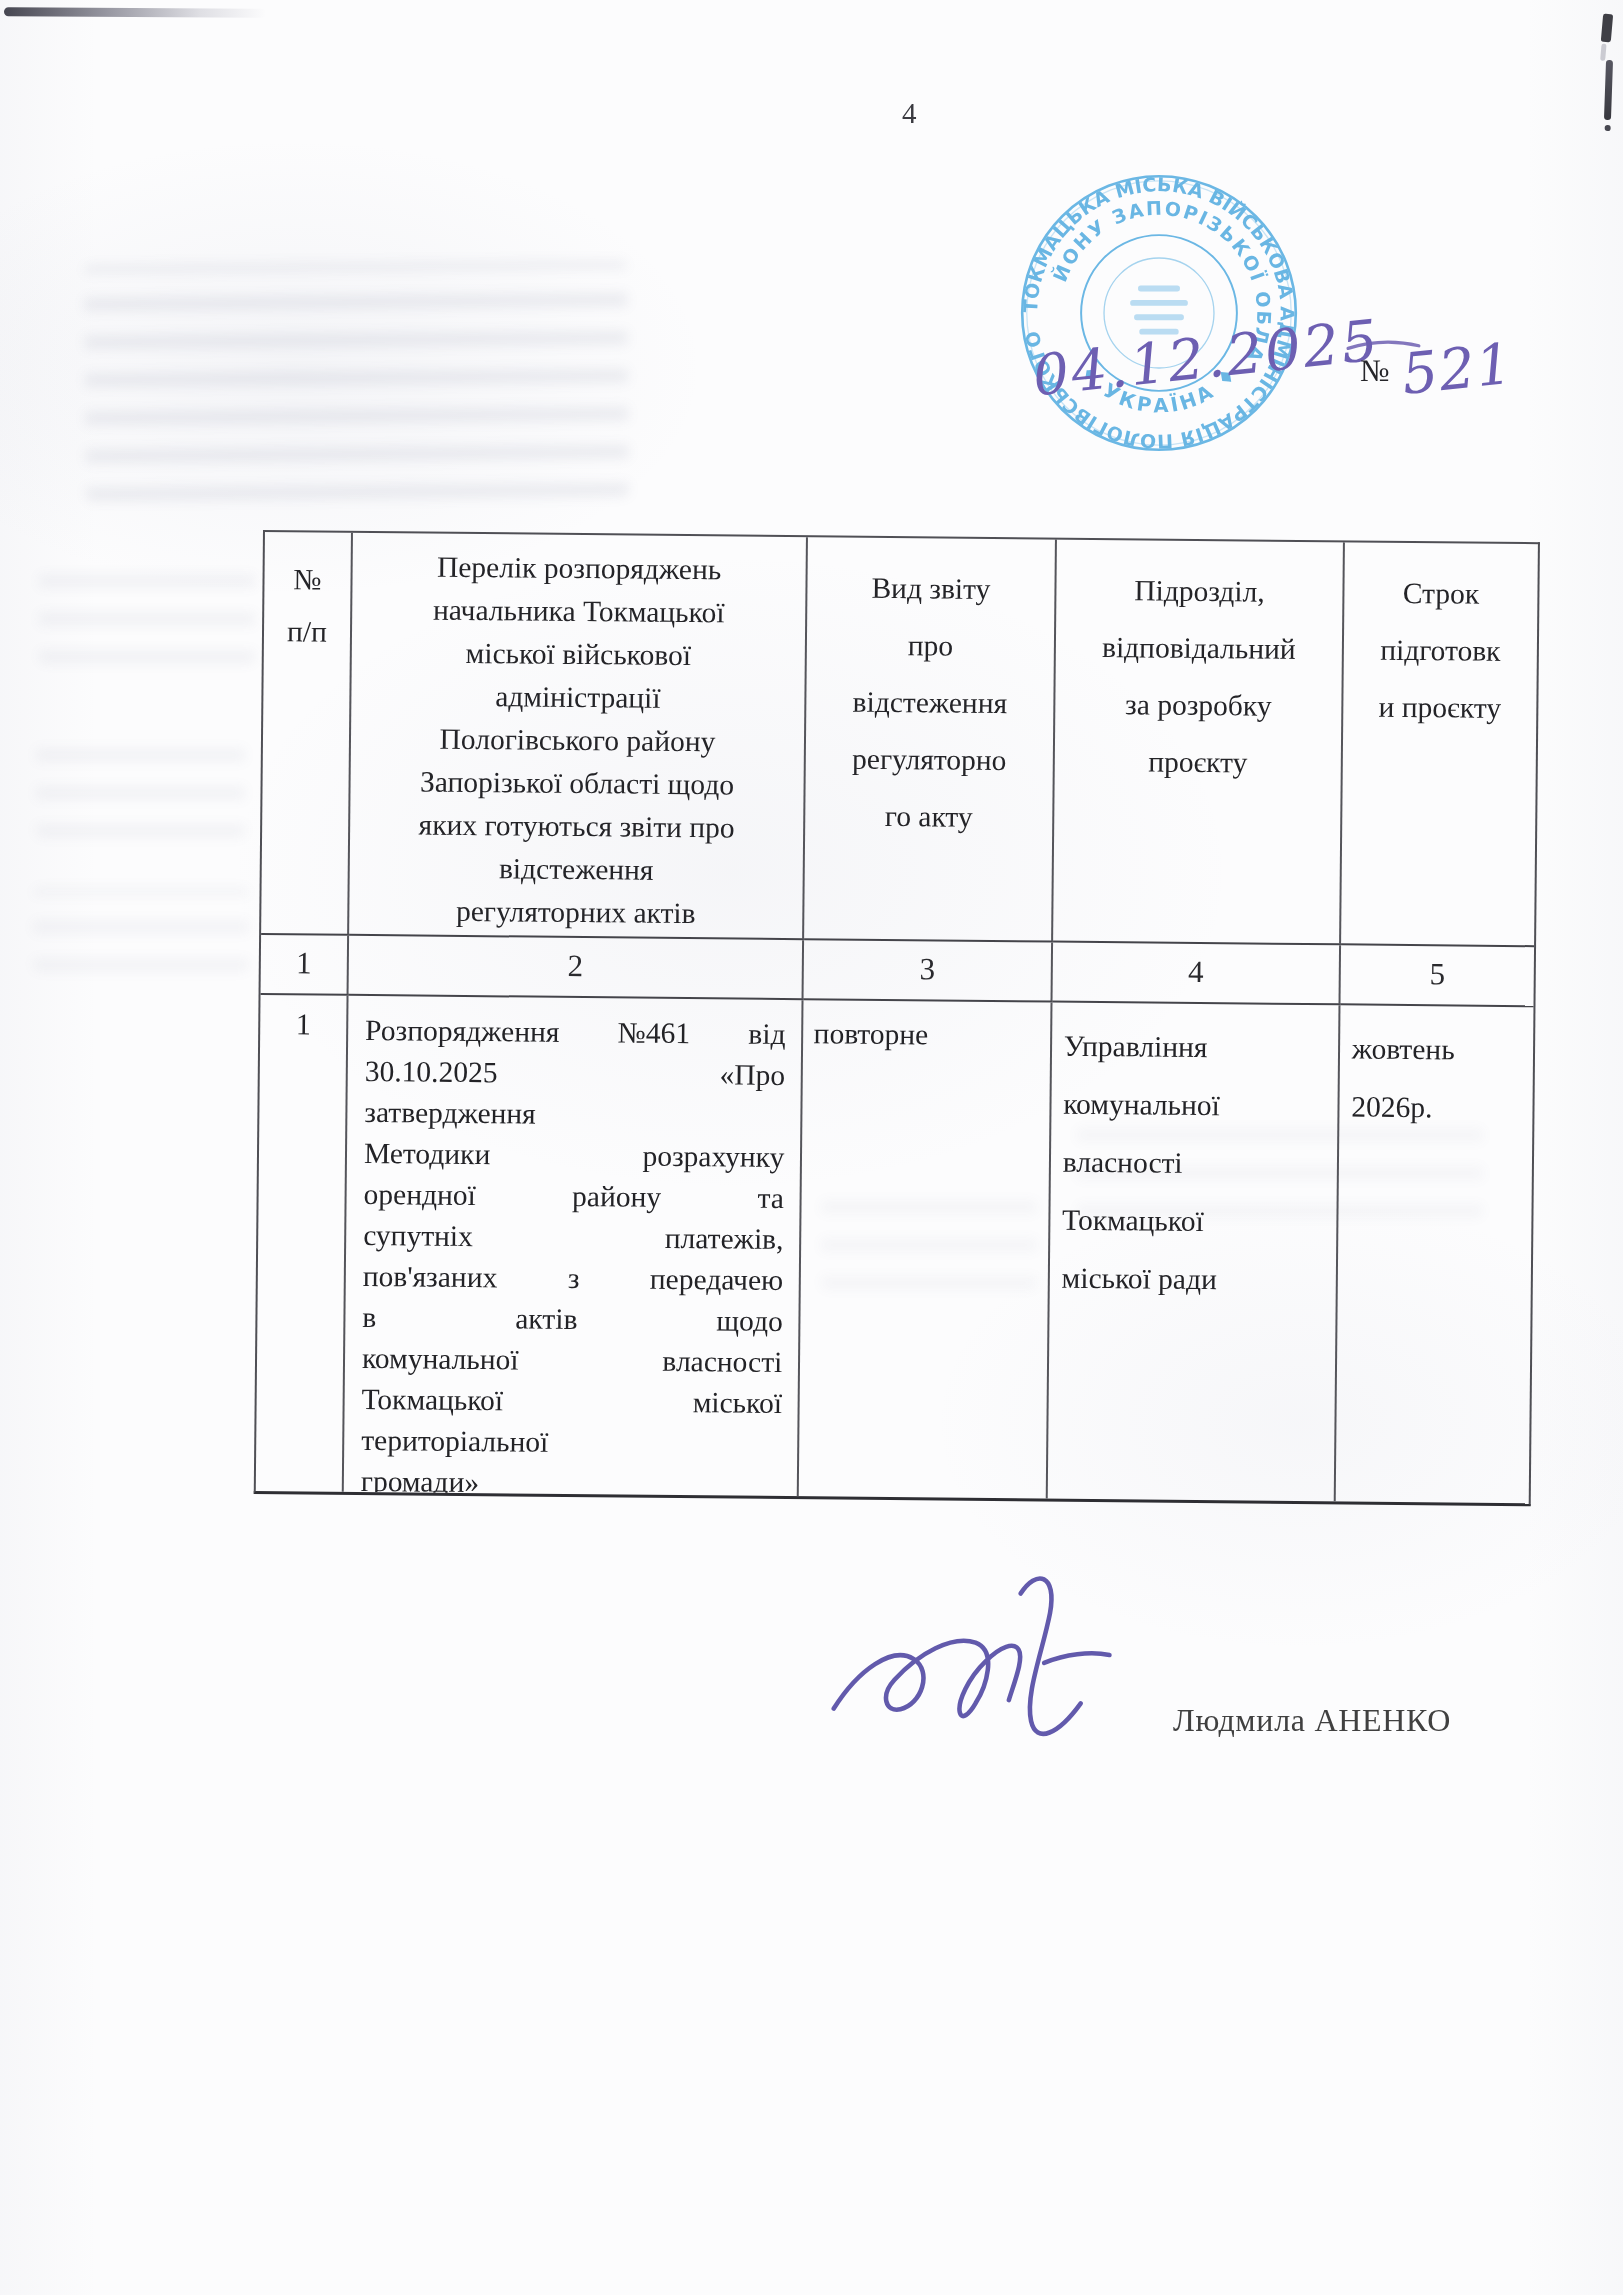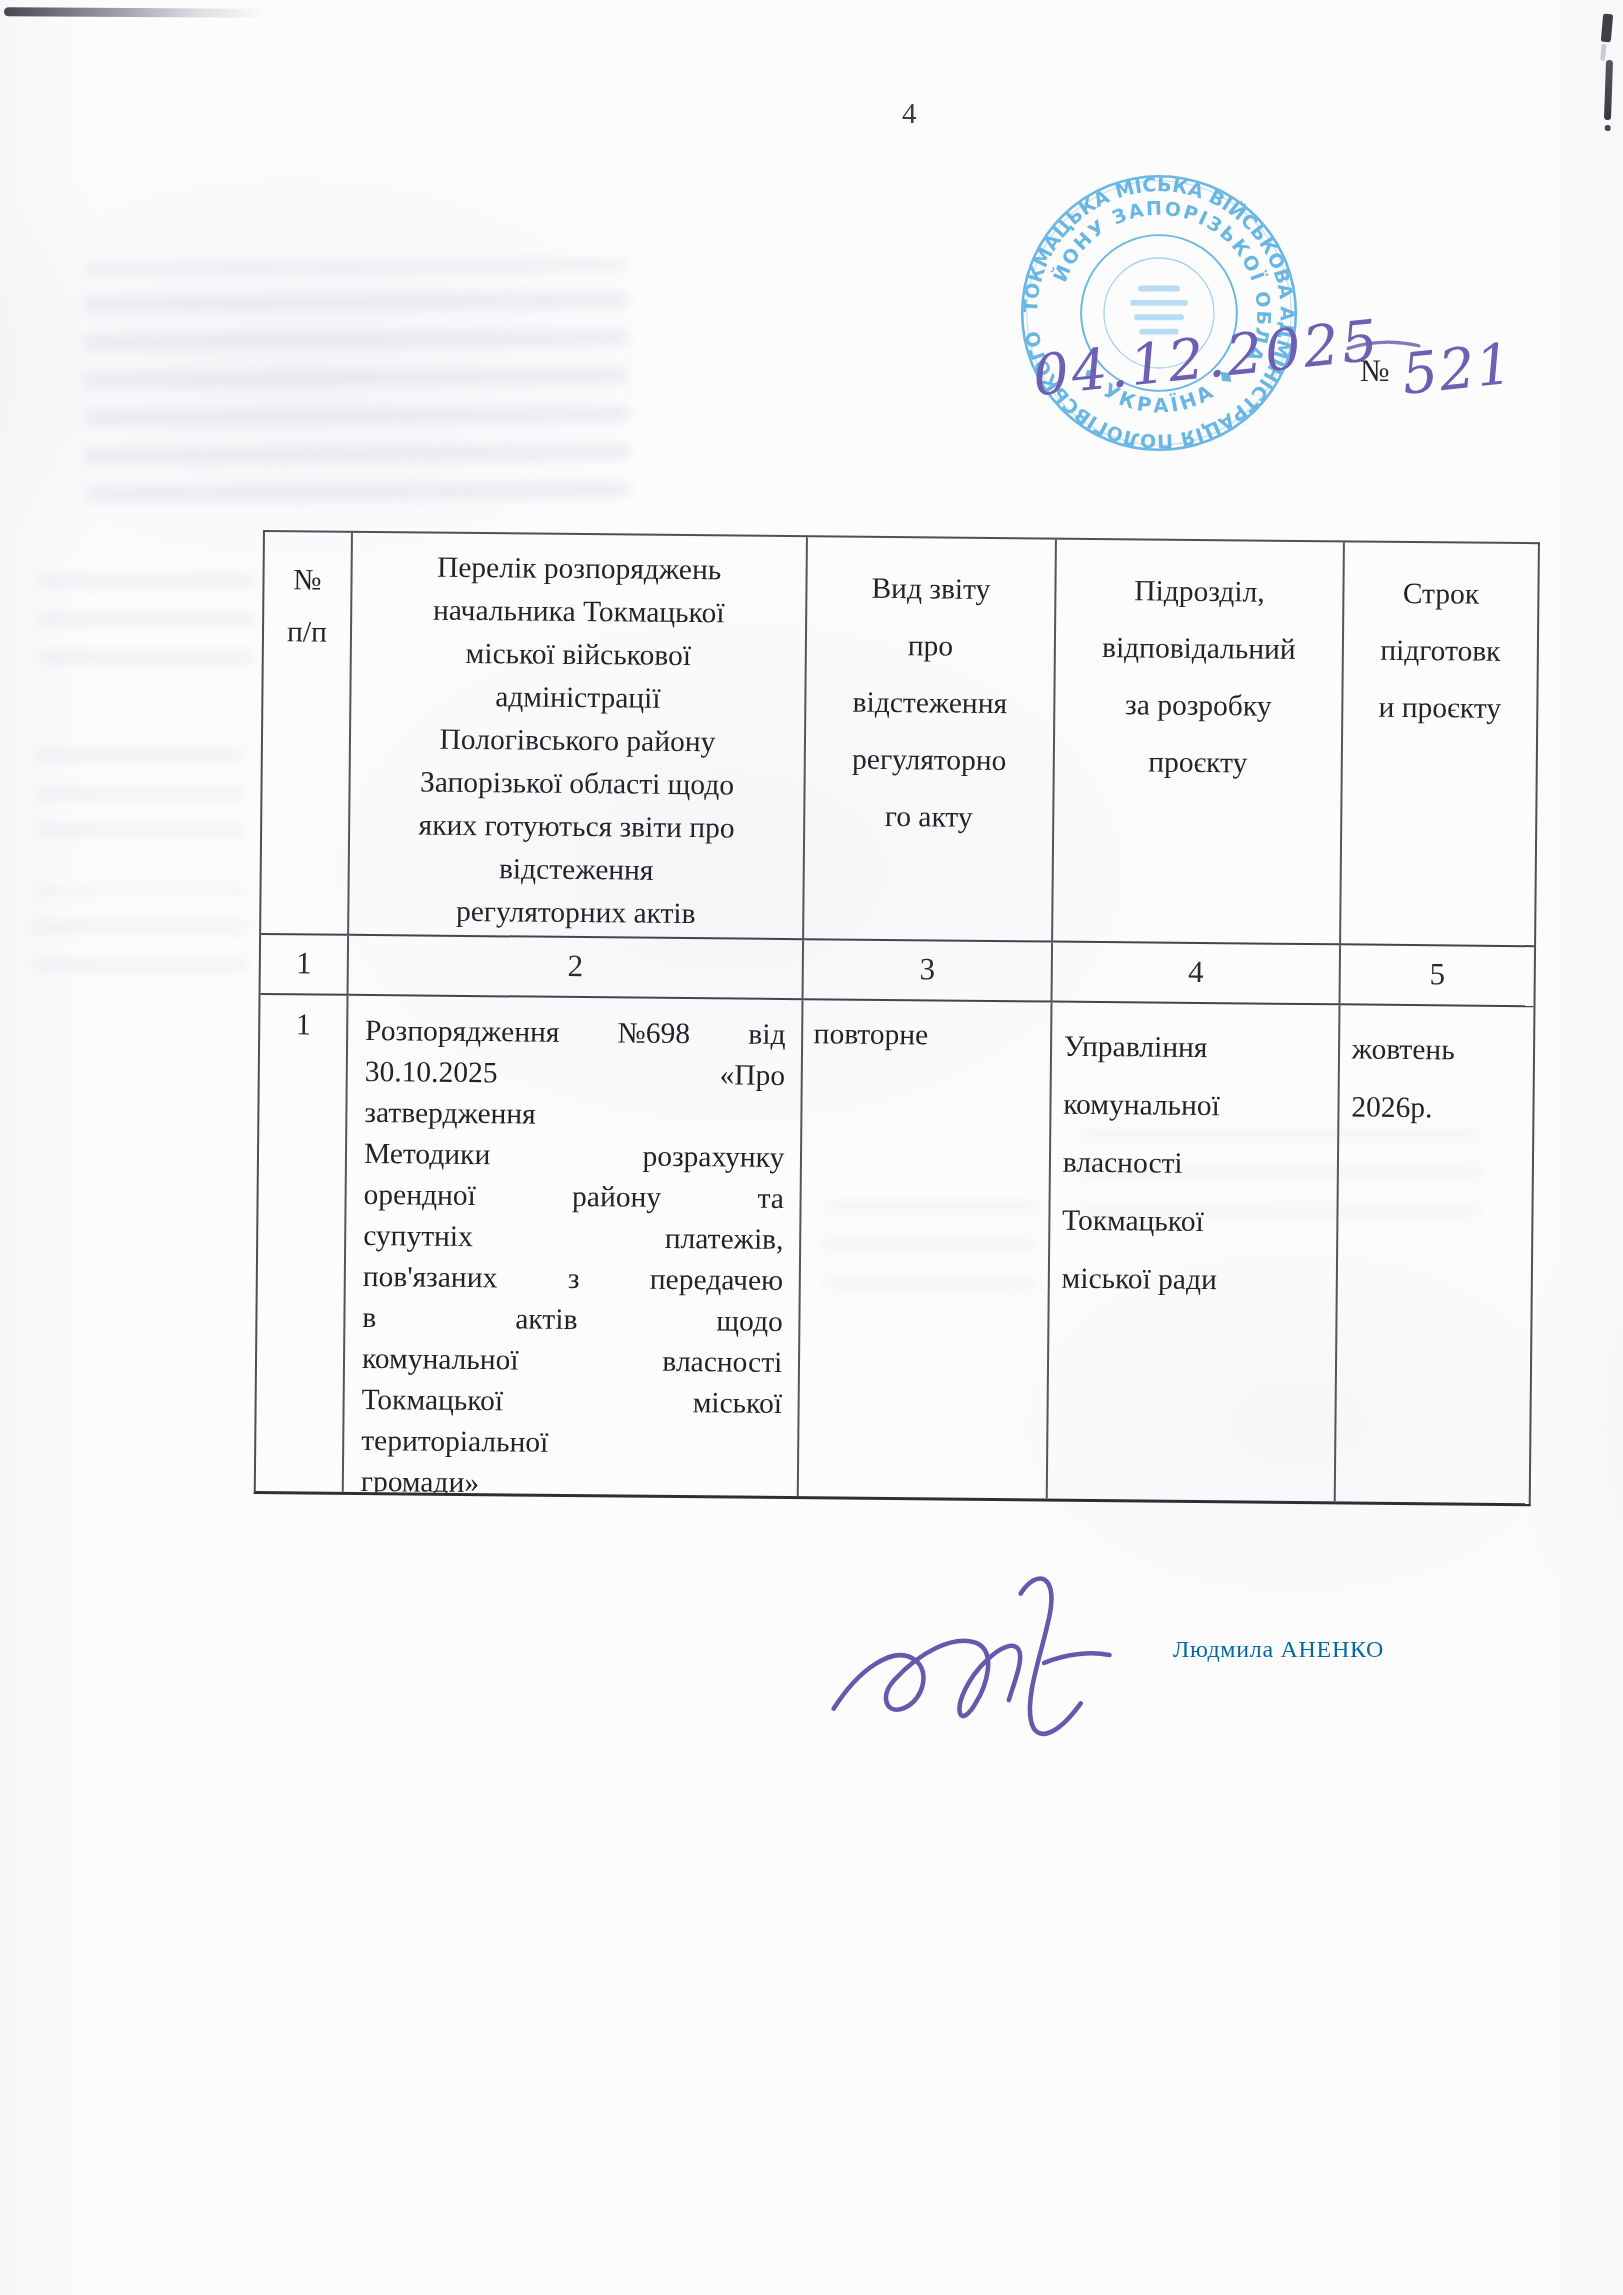--- a/index.html
+++ b/index.html
@@ -66,21 +66,21 @@
   .numrow{text-align:center;font-size:31px;line-height:55px;color:#2a2a2e;}
   .td1{font-size:30px;text-align:center;padding-top:11.8px;}
   .td2{padding:14.4px 15.7px 0 17px;font-size:29.5px;}
   .jline{display:flex;line-height:41px;height:41px;white-space:nowrap;}
   .jline.sp{justify-content:space-between;}
   .td3{font-size:29.5px;padding:17px 0 0 10.5px;}
   .td4,.td5{font-size:29.5px;padding:14.4px 0 0 11.8px;white-space:pre-line;line-height:58px;}
 
   
   .sign-title{position:absolute;left:261px;top:1661px;font-size:31px;line-height:37px;white-space:pre-line;color:#1f1f24;}
-  .sign-name{position:absolute;left:1173px;top:1636px;font-size:24px;letter-spacing:0.7px;color:#0369a1;}
+  .sign-name{position:absolute;left:1173px;top:1702px;font-size:32px;letter-spacing:0.7px;color:#404040;}
   .sign-stroke{position:absolute;left:815px;top:1557px;width:308px;height:196px;}
 </style>
 </head>
 <body>
 
 <div class="sheet">
   <div class="scan-tint"></div>
 
   <div class="smudge-tl"></div>
   <div class="mark-tr1"></div>
@@ -166,21 +166,21 @@
     <div class="cell numrow">1</div>
     <div class="cell numrow">2</div>
     <div class="cell numrow">3</div>
     <div class="cell numrow">4</div>
     <div class="cell numrow cl">5</div>
 
     <div class="cell td1 rb">1</div>
     <div class="cell td2 rb">
         <div class="jline sp">
           <span>Розпорядження</span>
-          <span>№698</span>
+          <span>№461</span>
           <span>від</span>
         </div>
         <div class="jline sp">
           <span>30.10.2025</span>
           <span>«Про</span>
         </div>
         <div class="jline">затвердження</div>
         <div class="jline sp">
           <span>Методики</span>
           <span>розрахунку</span>

